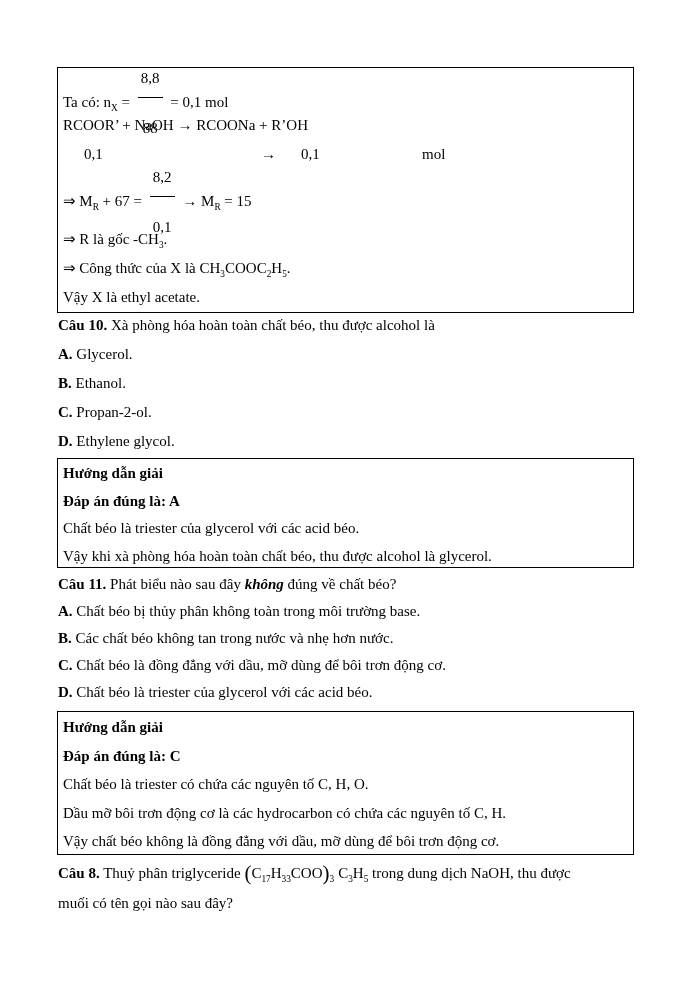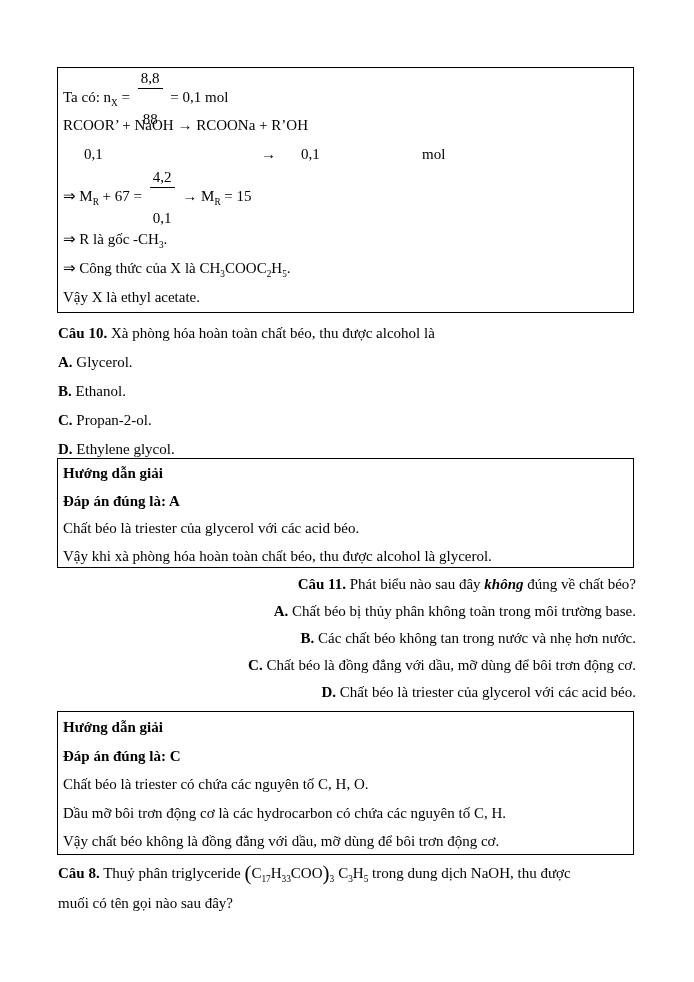--- a/index.html
+++ b/index.html
@@ -24,31 +24,31 @@
   .box3{top:711px;height:144px;padding-top:1px;}
   .eline{line-height:41px;height:41px;white-space:nowrap;}
   .tline{line-height:29px;height:29px;white-space:nowrap;}
   .gap-top{margin-top:15px;}
   .sline27{line-height:27.5px;height:27.5px;white-space:nowrap;}
   .sline28{line-height:28.5px;height:28.5px;white-space:nowrap;}
   .frac{
     display:inline-block;vertical-align:middle;
     text-align:center;margin:0 4px;line-height:17px;
   }
-  .frac .num{display:block;border-bottom:1px solid #000;padding:0 3px 1px;}
+  .frac .num{display:block;border-bottom:1px solid #000;padding:0 3px 10px;}
   .frac .den{display:block;padding:1px 3px 0;margin-top:21px;}
   sub{font-size:62%;line-height:0;}
   .mols{position:relative;}
   .mols span{position:absolute;top:0;}
   .m1{left:21px;} .m2{left:198px;} .m3{left:238px;} .m4{left:359px;}
   .qblock{position:absolute;left:58px;width:578px;}
-  #q10{top:311px;margin-top:8px;}
+  #q10{top:311px;}
   #q10 .tline{line-height:29px;height:29px;}
   #q11{top:571px;}
-  #q11 .tline{line-height:27px;height:27px;text-align:right;}
+  #q11 .tline{line-height:27px;height:27px;}
   #q12{top:858px;}
   .q12l1{line-height:31px;height:31px;white-space:nowrap;}
   .q12l2{line-height:29px;height:29px;white-space:nowrap;}
   .bparen{font-size:21px;vertical-align:-2px;}
   .fgap{margin-left:4px;}
   b.em{font-style:italic;}
 </style>
 </head>
 <body>
 
@@ -59,21 +59,21 @@
       <span>Ta có: n</span><sub>X</sub><span> = </span><span class="frac"><span class="num">8,8</span><span class="den">88</span></span><span> = 0,1 mol</span>
     </div>
     <div class="tline">RCOOR’ + NaOH → RCOONa + R’OH</div>
     <div class="tline mols">
       <span class="m1">0,1</span>
       <span class="m2">→</span>
       <span class="m3">0,1</span>
       <span class="m4">mol</span>
     </div>
     <div class="eline">
-      <span>⇒ M</span><sub>R</sub><span> + 67 = </span><span class="frac"><span class="num">4,2</span><span class="den">0,1</span></span><span> → M</span><sub>R</sub><span> = 15</span>
+      <span>⇒ M</span><sub>R</sub><span> + 67 = </span><span class="frac"><span class="num">8,2</span><span class="den">0,1</span></span><span> → M</span><sub>R</sub><span> = 15</span>
     </div>
     <div class="tline gap-top">
       <span>⇒ R là gốc -CH</span><sub>3</sub><span>.</span>
     </div>
     <div class="tline">
       <span>⇒ Công thức của X là CH</span><sub>3</sub><span>COOC</span><sub>2</sub><span>H</span><sub>5</sub><span>.</span>
     </div>
     <div class="tline">Vậy X là ethyl acetate.</div>
   </div>
 

